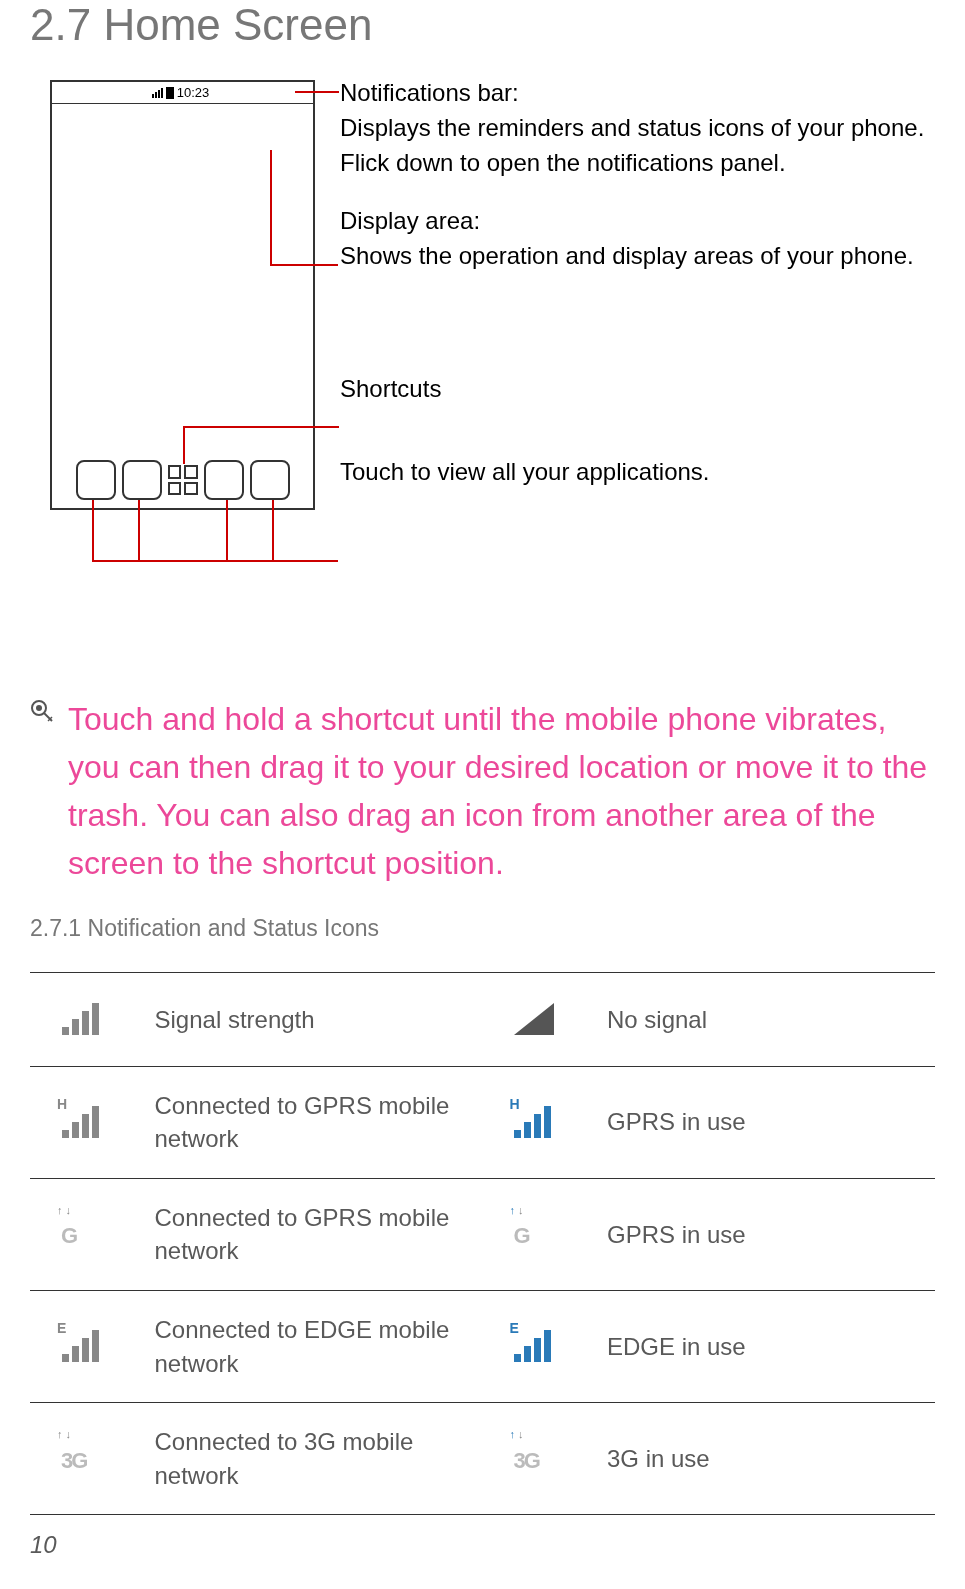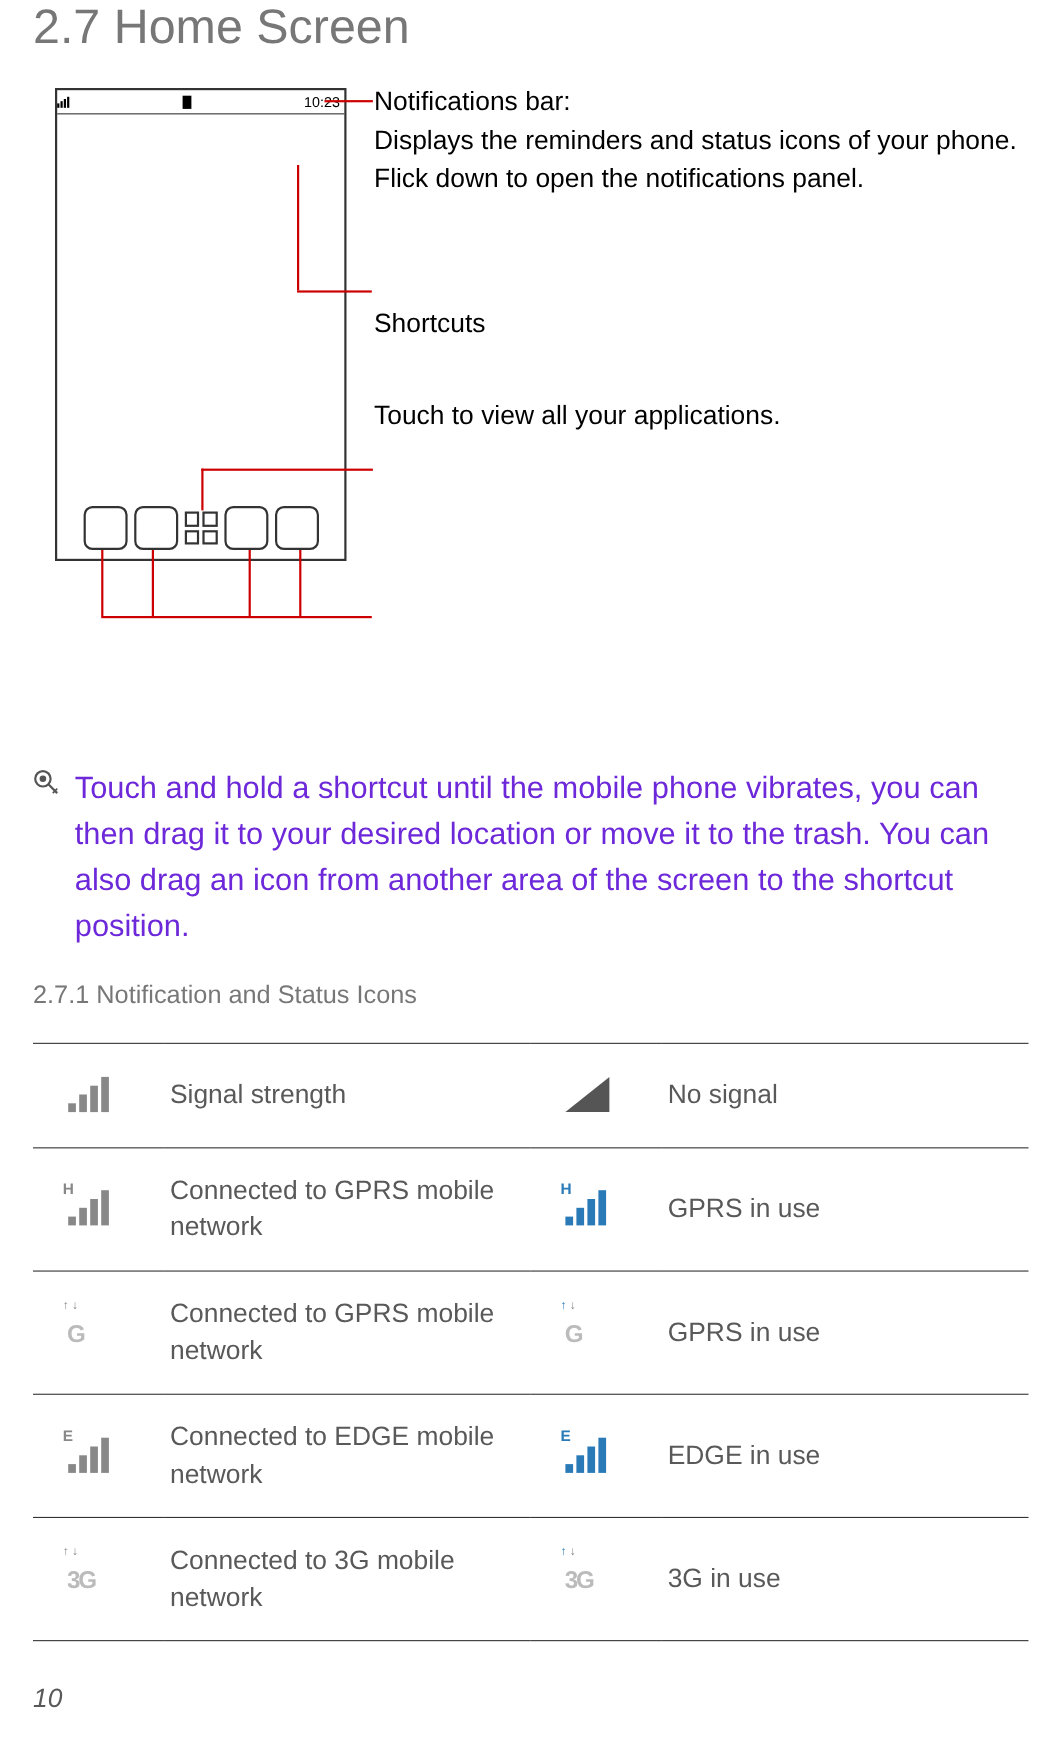--- a/index.html
+++ b/index.html
@@ -30,21 +30,21 @@
       position: relative;
       width: 265px;
       height: 430px;
       border: 2px solid #333;
       margin-left: 20px;
     }
     .status-bar {
       height: 22px;
       border-bottom: 1px solid #333;
       display: flex;
-      justify-content: space-between;
+      justify-content: center;
       align-items: center;
       padding-right: 4px;
       gap: 3px;
       font-size: 13px;
       color: #000;
     }
     .signal-bars {
       display: flex;
       align-items: flex-end;
       gap: 1px;
@@ -113,22 +113,22 @@
       display: flex;
       gap: 12px;
       margin-bottom: 28px;
       align-items: flex-start;
     }
     .tip-row svg {
       flex: 0 0 auto;
       margin-top: 4px;
     }
     .tip-text {
-      font-size: 28px;
-      color: #6d28d9;
+      font-size: 32px;
+      color: #ec4899;
       line-height: 1.5;
     }
     .subsection-title {
       font-size: 23px;
       color: #777;
       font-weight: normal;
       margin-bottom: 30px;
     }
     .icon-table {
       width: 100%;
@@ -257,20 +257,24 @@
   <div class="leader leader-v" style="left:108px;top:420px;height:60px;"></div>
   <div class="leader leader-v" style="left:196px;top:420px;height:60px;"></div>
   <div class="leader leader-v" style="left:242px;top:420px;height:60px;"></div>
   <div class="leader leader-h" style="left:62px;top:480px;width:246px;"></div>
 
   <div class="annotations">
     <div class="anno" style="margin-top:-4px">
       <span>Notifications bar:</span><br>
       <span>Displays the reminders and status icons of your phone. Flick down to open the notifications panel.</span>
     </div>
+    <div class="anno">
+      <span>Display area:</span><br>
+      <span>Shows the operation and display areas of your phone.</span>
+    </div>
     <div class="anno" style="margin-top:98px">
       <span>Shortcuts</span>
     </div>
     <div class="anno" style="margin-top:48px">
       <span>Touch to view all your applications.</span>
     </div>
   </div>
 </div>
 
 <div class="tip-row">

